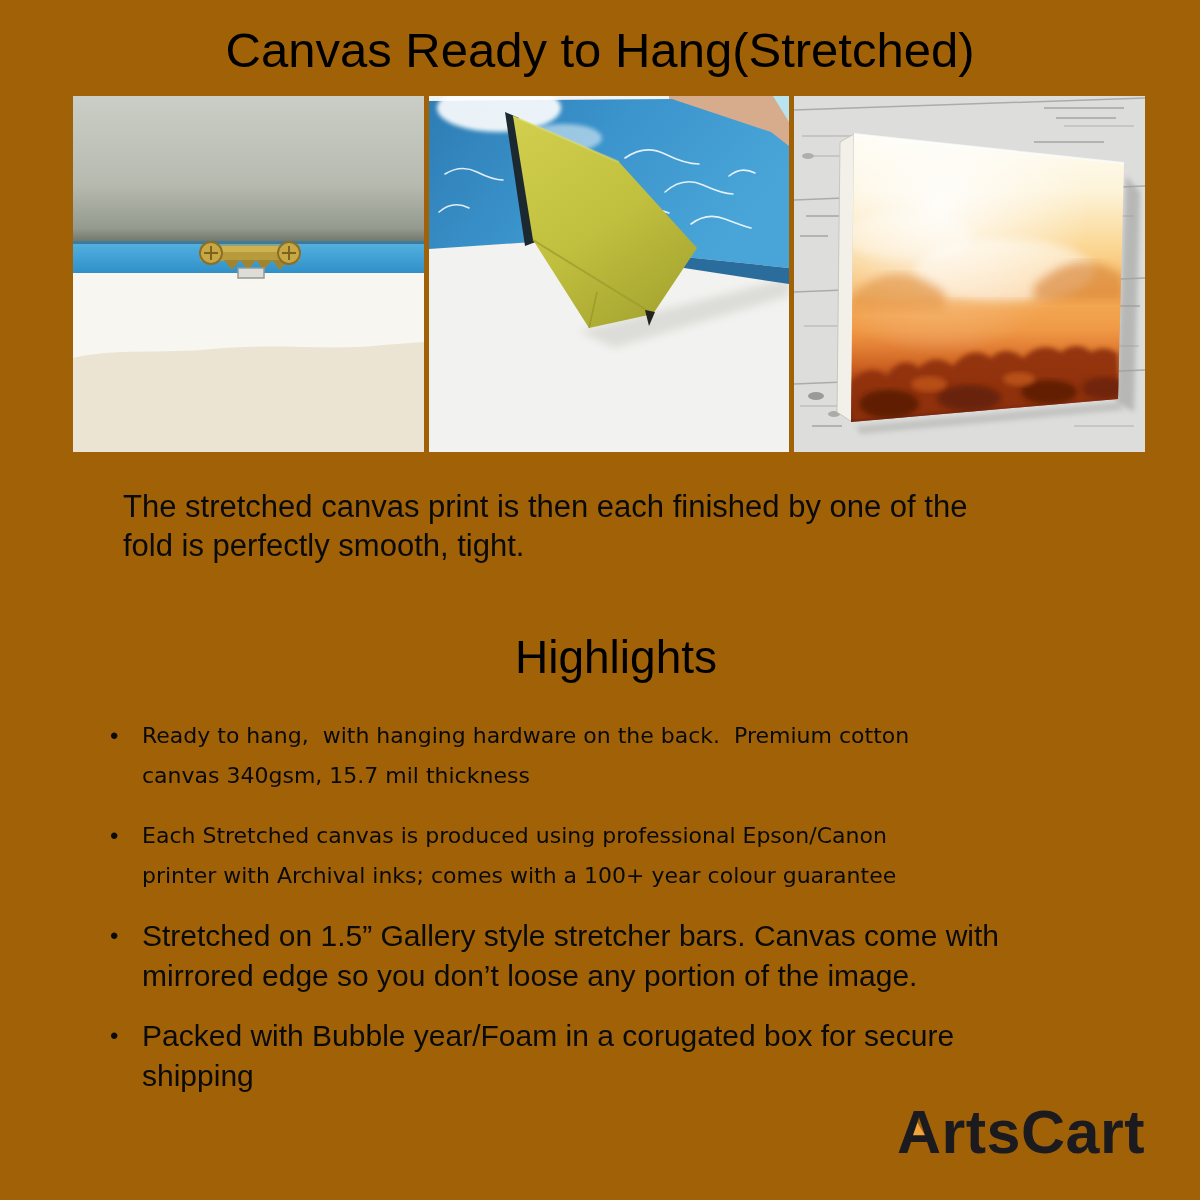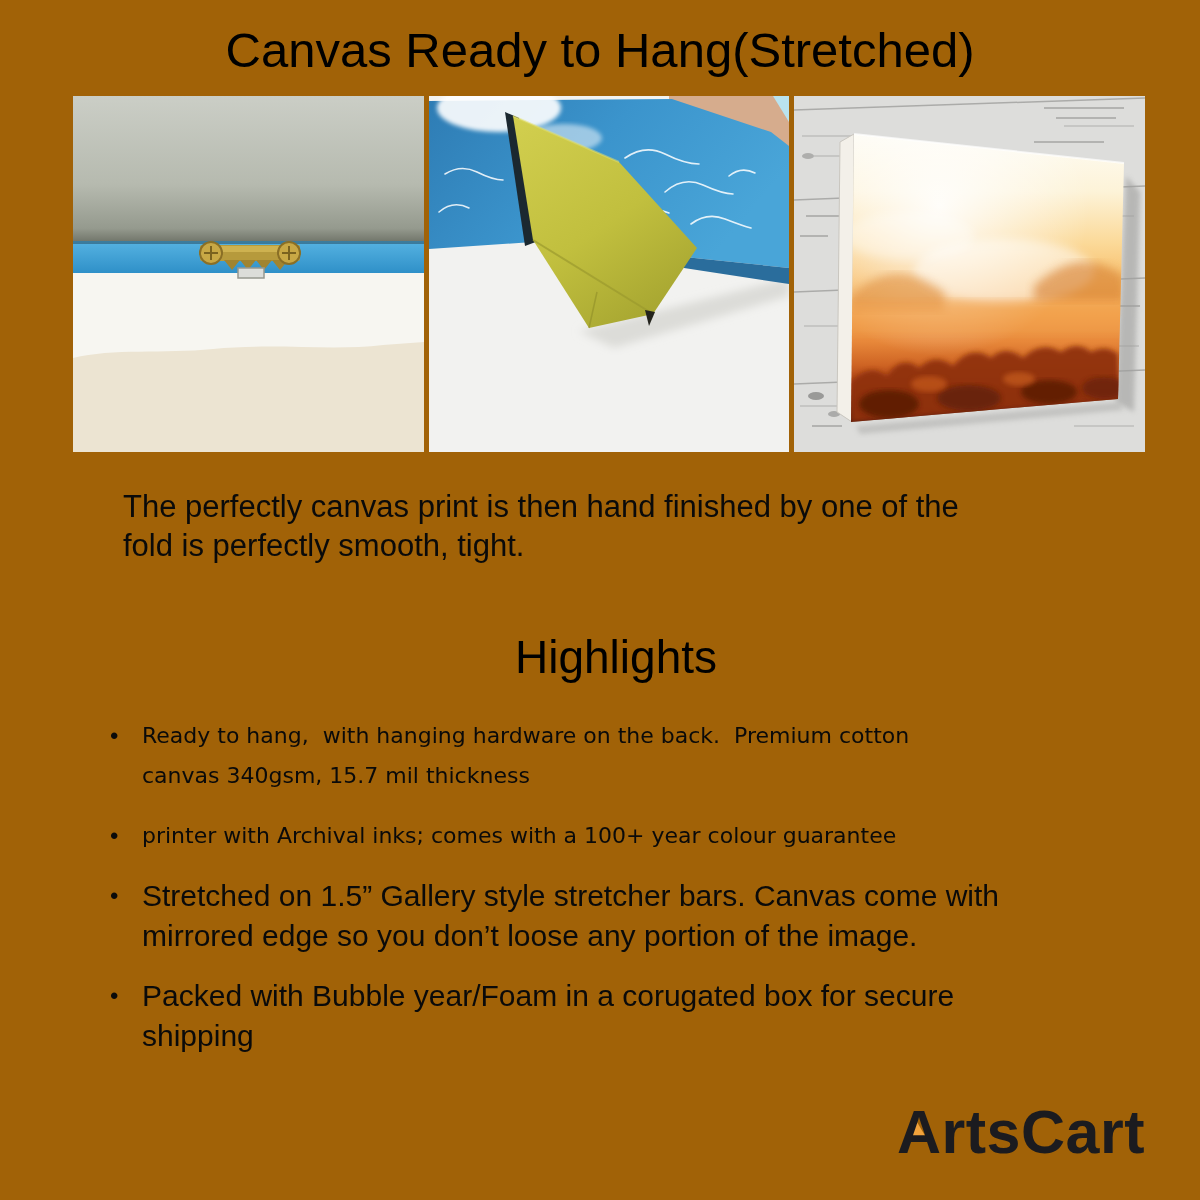--- a/index.html
+++ b/index.html
@@ -259,37 +259,38 @@
           <ellipse cx="310" cy="292" rx="22" ry="11" fill="#6a2408" opacity="0.8" filter="url(#p3-blur2)"></ellipse>
           <ellipse cx="135" cy="288" rx="18" ry="8" fill="#c65a1d" opacity="0.7" filter="url(#p3-blur2)"></ellipse>
           <ellipse cx="225" cy="283" rx="16" ry="7" fill="#d06524" opacity="0.6" filter="url(#p3-blur2)"></ellipse>
         </g>
         <path d="M60,38 L330,67" stroke="#ffffff" stroke-width="2" opacity="0.7"></path>
       </svg>
     </div>
   </div>
 
   <div class="desc">
-    <div class="line">The perfectly canvas print is then hand finished by one of the</div>
+    <div class="line">The stretched canvas print is then each finished by one of the</div>
     <div class="line">fold is perfectly smooth, tight.</div>
   </div>
 
   <h2 class="hl-title">Highlights</h2>
 
   <ul class="hl-list">
     <li class="hl-item">
       <span class="dot">•</span>
       <div class="hl-text f-a">
         <div class="line">Ready to hang,  with hanging hardware on the back.  Premium cotton</div>
         <div class="line">canvas 340gsm, 15.7 mil thickness</div>
       </div>
     </li>
     <li class="hl-item">
       <span class="dot">•</span>
       <div class="hl-text f-a">
+        <div class="line">Each Stretched canvas is produced using professional Epson/Canon</div>
         <div class="line">printer with Archival inks; comes with a 100+ year colour guarantee</div>
       </div>
     </li>
     <li class="hl-item">
       <span class="dot">•</span>
       <div class="hl-text f-b">
         <div class="line">Stretched on 1.5” Gallery style stretcher bars. Canvas come with</div>
         <div class="line">mirrored edge so you don’t loose any portion of the image.</div>
       </div>
     </li>

